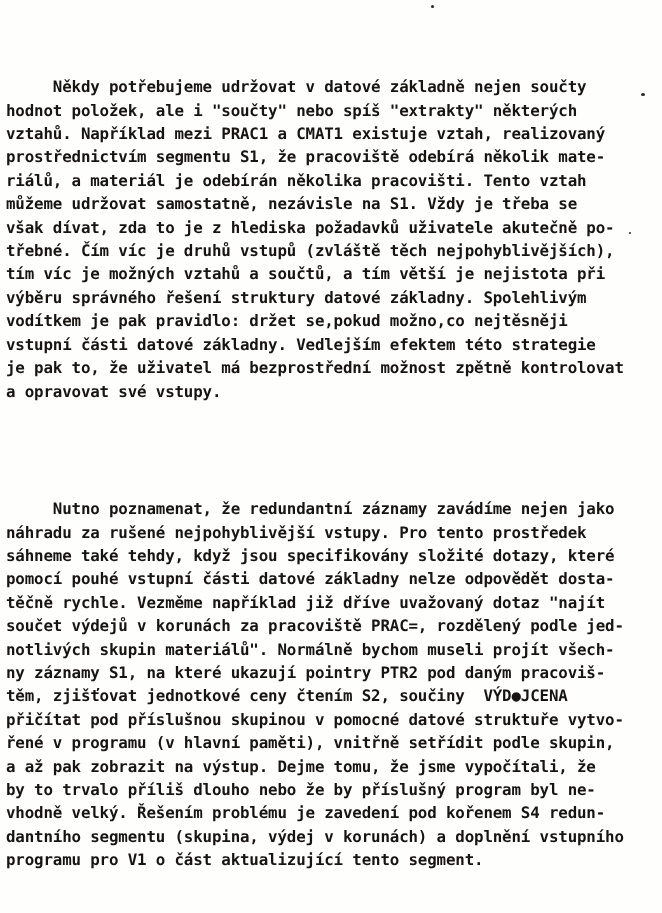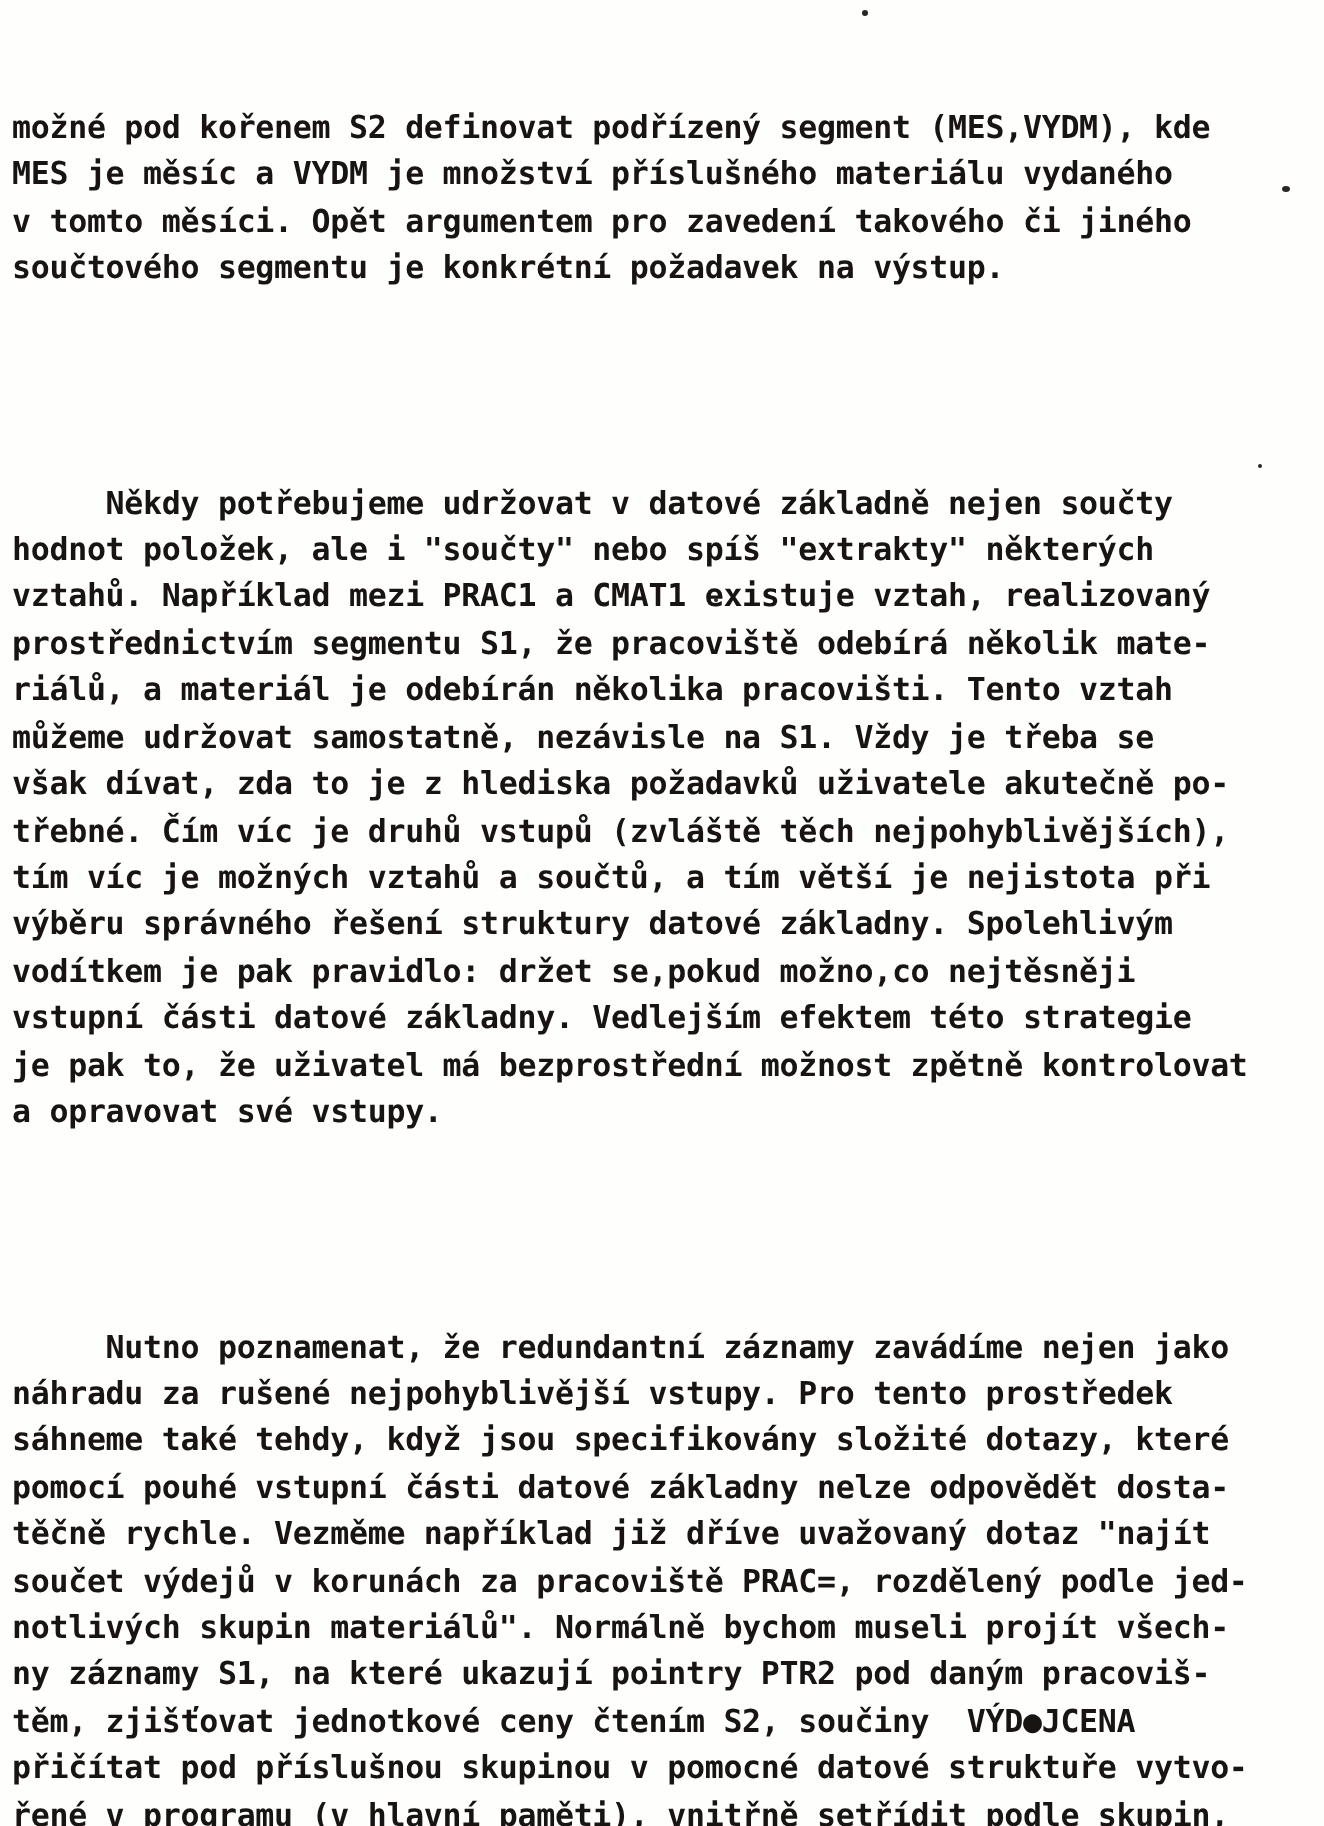--- a/index.html
+++ b/index.html
@@ -45,24 +45,20 @@
   }
   .speck.s1 { left: 431px; top: 5px;  width: 3px; height: 3px; }
   .speck.s2 { left: 641px; top: 93px; width: 4px; height: 3px; }
   .speck.s3 { left: 357px; top: 299px; width: 2px; height: 2px; }
   .speck.s4 { left: 629px; top: 232px; width: 2px; height: 2px; }
 </style>
 </head>
 <body>
 
 <div class="page">
-  <p class="para">možné pod kořenem S2 definovat podřízený segment (MES,VYDM), kde
-MES je měsíc a VYDM je množství příslušného materiálu vydaného
-v tomto měsíci. Opět argumentem pro zavedení takového či jiného
-součtového segmentu je konkrétní požadavek na výstup.</p>
 
   <p class="para">     Někdy potřebujeme udržovat v datové základně nejen součty
 hodnot položek, ale i "součty" nebo spíš "extrakty" některých
 vztahů. Například mezi PRAC1 a CMAT1 existuje vztah, realizovaný
 prostřednictvím segmentu S1, že pracoviště odebírá několik mate-
 riálů, a materiál je odebírán několika pracovišti. Tento vztah
 můžeme udržovat samostatně, nezávisle na S1. Vždy je třeba se
 však dívat, zda to je z hlediska požadavků uživatele akutečně po-
 třebné. Čím víc je druhů vstupů (zvláště těch nejpohyblivějších),
 tím víc je možných vztahů a součtů, a tím větší je nejistota při

